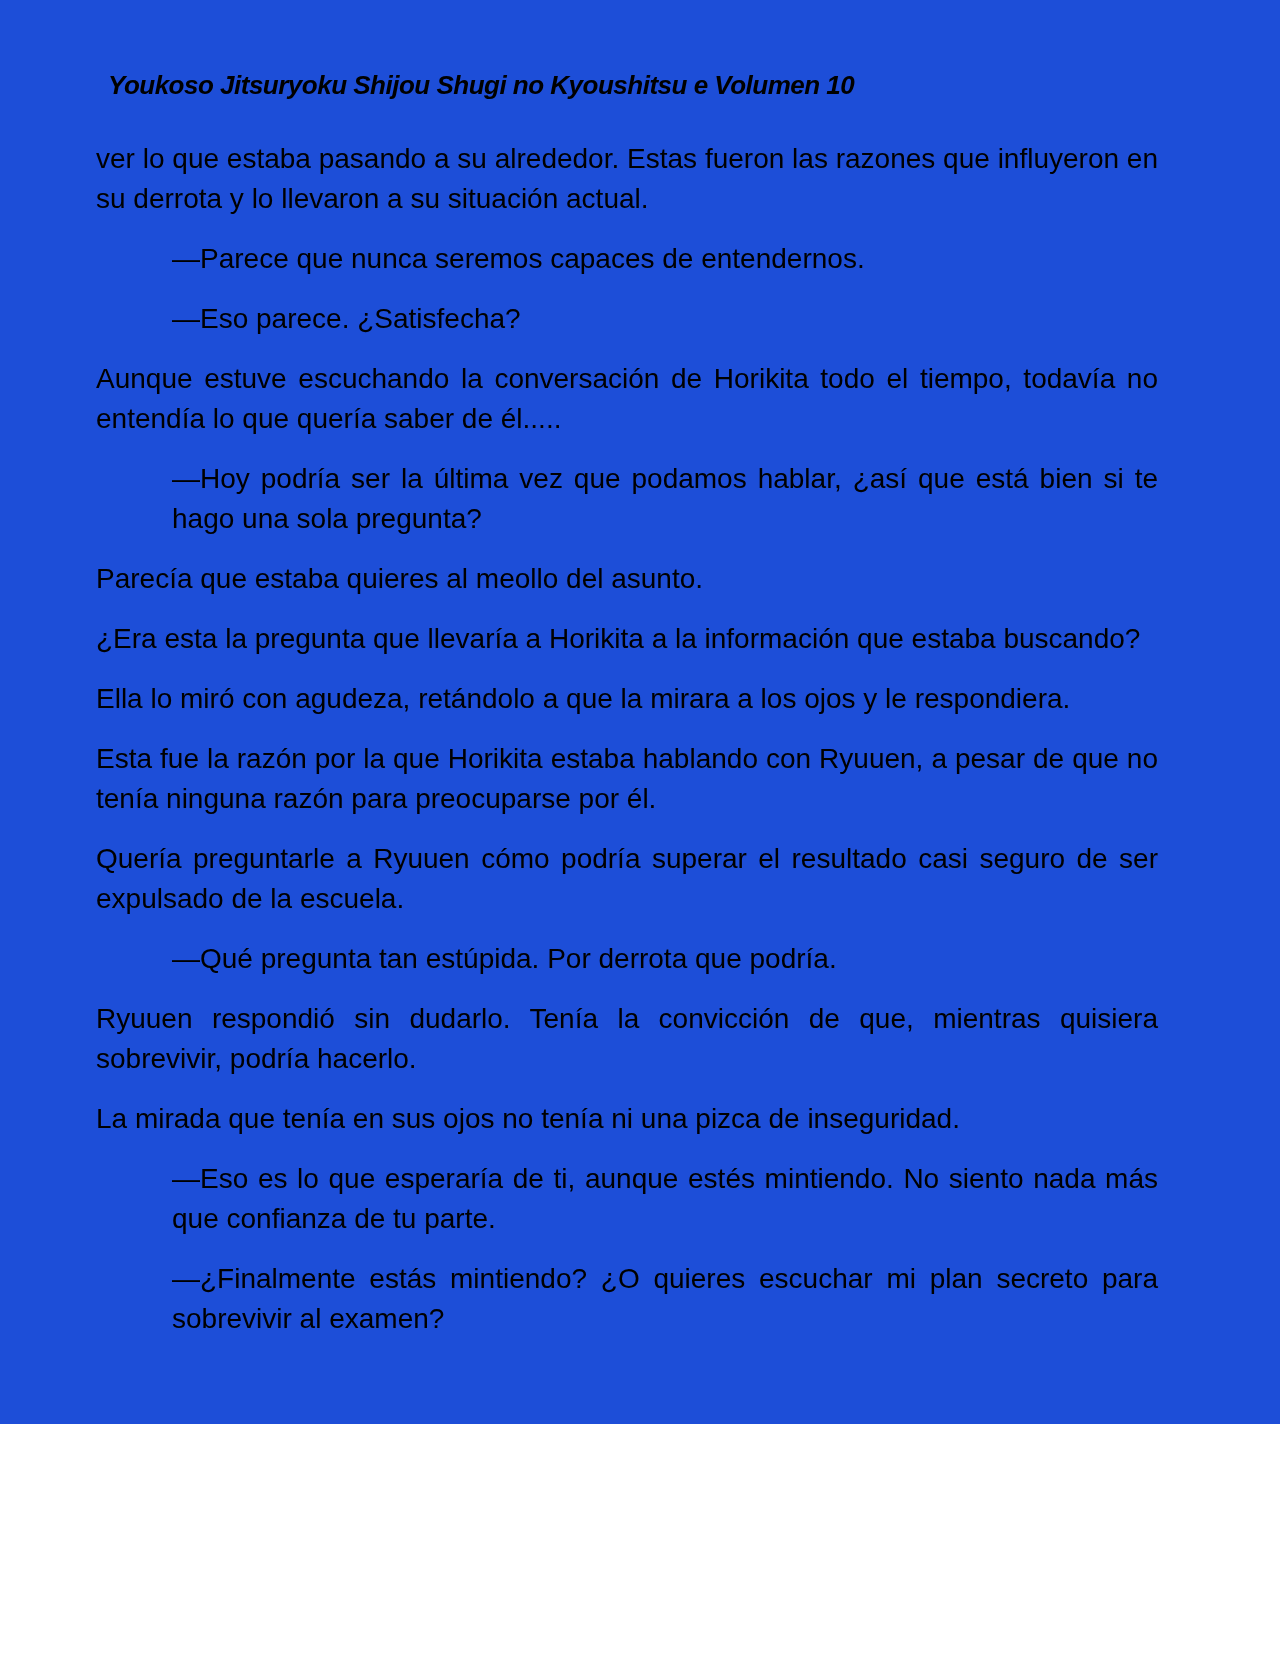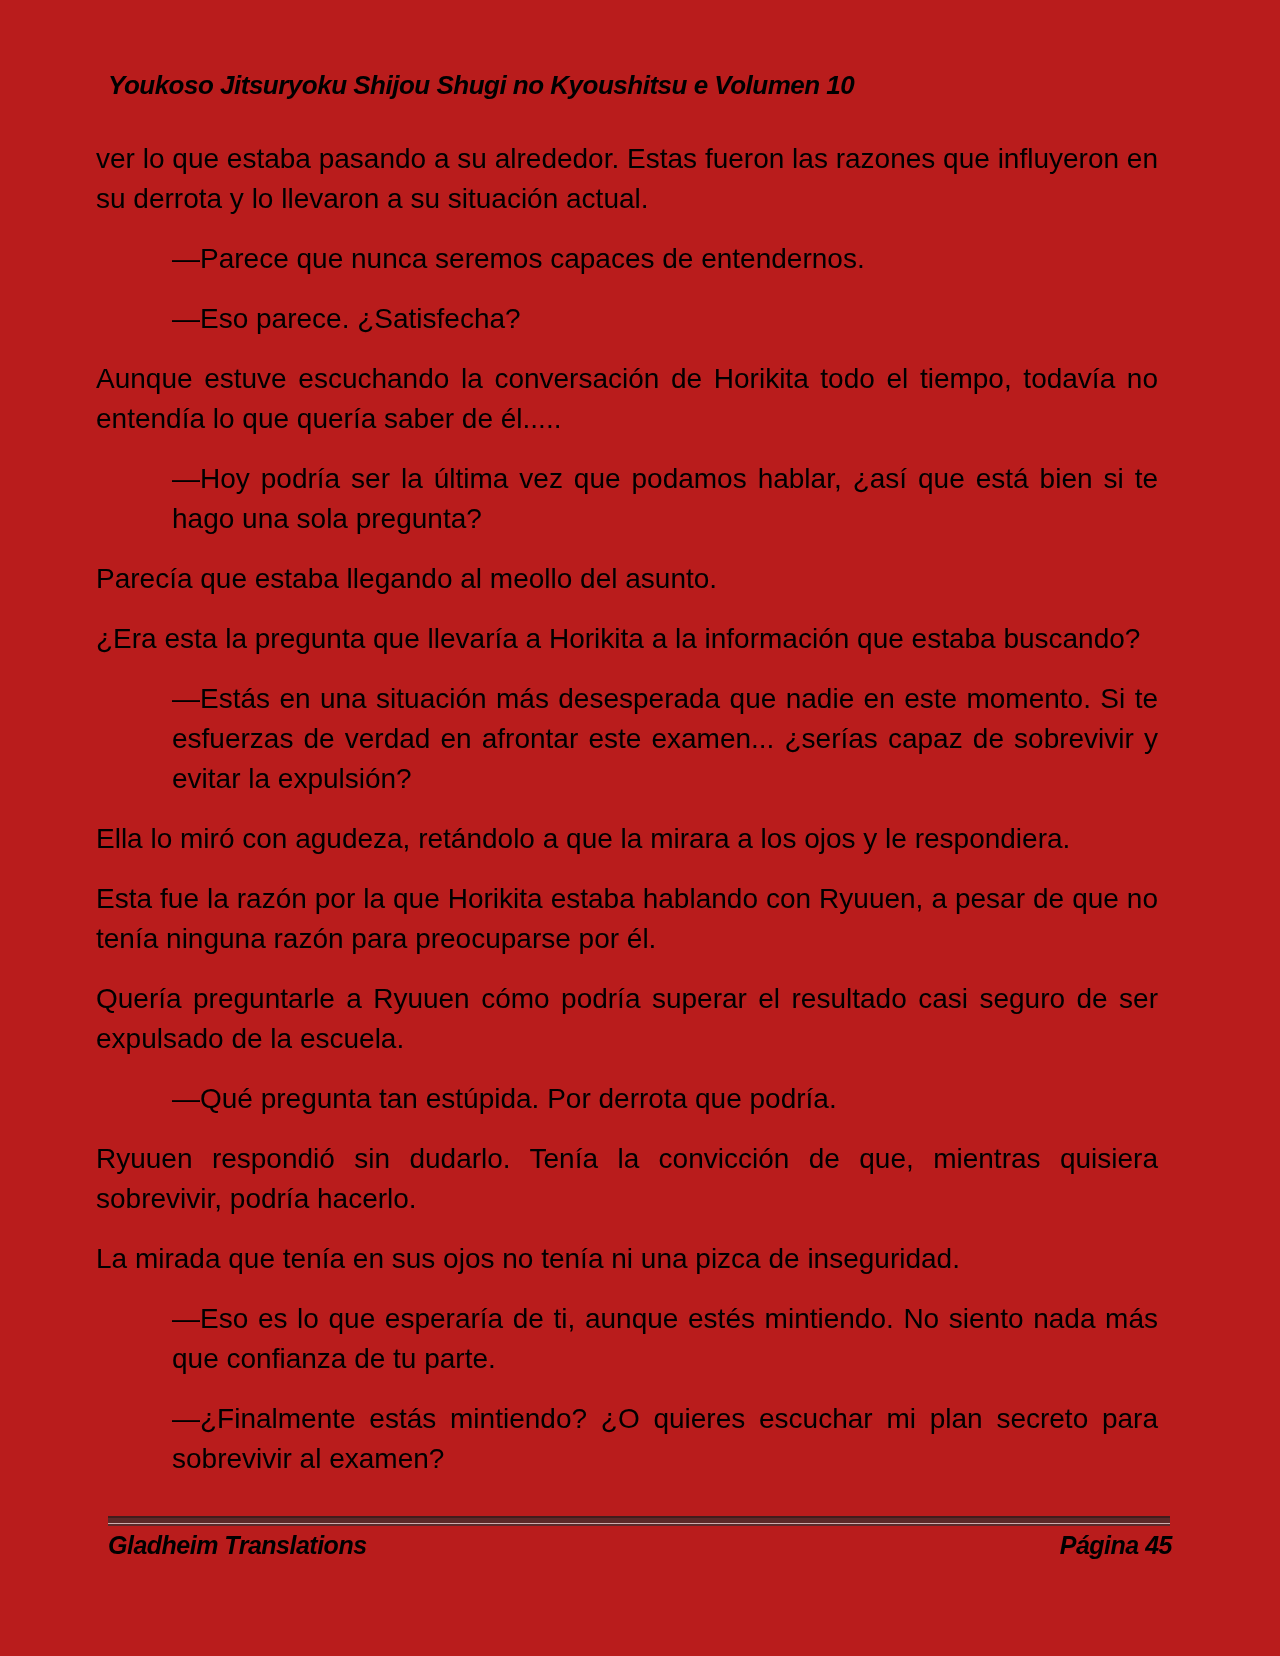--- a/index.html
+++ b/index.html
@@ -3,22 +3,22 @@
 <meta charset="utf-8">
 <style>
   html, body {
     margin: 0;
     padding: 0;
     background: #ffffff;
   }
   .page {
     position: relative;
     width: 1280px;
-    height: 1656px;
-    background: #b91c1c;
+    height: 1424px;
+    background: #1d4ed8;
     font-family: "Liberation Sans", sans-serif;
     color: #000000;
     overflow: hidden;
   }
   .doc-header {
     position: absolute;
     top: 70px;
     left: 108px;
     right: 108px;
     font-family: "Liberation Sans", sans-serif;
@@ -81,23 +81,22 @@
 <div class="page">
 
   <div class="doc-header">Youkoso Jitsuryoku Shijou Shugi no Kyoushitsu e Volumen 10</div>
 
   <div class="content">
       <p class="para">ver lo que estaba pasando a su alrededor. Estas fueron las razones que influyeron en su derrota y lo llevaron a su situación actual.</p>
       <p class="para dialogue">—Parece que nunca seremos capaces de entendernos.</p>
       <p class="para dialogue">—Eso parece. ¿Satisfecha?</p>
       <p class="para">Aunque estuve escuchando la conversación de Horikita todo el tiempo, todavía no entendía lo que quería saber de él.....</p>
       <p class="para dialogue">—Hoy podría ser la última vez que podamos hablar, ¿así que está bien si te hago una sola pregunta?</p>
-      <p class="para">Parecía que estaba llegando al meollo del asunto.</p>
+      <p class="para">Parecía que estaba quieres al meollo del asunto.</p>
       <p class="para">¿Era esta la pregunta que llevaría a Horikita a la información que estaba buscando?</p>
-      <p class="para dialogue">—Estás en una situación más desesperada que nadie en este momento. Si te esfuerzas de verdad en afrontar este examen... ¿serías capaz de sobrevivir y evitar la expulsión?</p>
       <p class="para">Ella lo miró con agudeza, retándolo a que la mirara a los ojos y le respondiera.</p>
       <p class="para">Esta fue la razón por la que Horikita estaba hablando con Ryuuen, a pesar de que no tenía ninguna razón para preocuparse por él.</p>
       <p class="para">Quería preguntarle a Ryuuen cómo podría superar el resultado casi seguro de ser expulsado de la escuela.</p>
       <p class="para dialogue">—Qué pregunta tan estúpida. Por derrota que podría.</p>
       <p class="para">Ryuuen respondió sin dudarlo. Tenía la convicción de que, mientras quisiera sobrevivir, podría hacerlo.</p>
       <p class="para">La mirada que tenía en sus ojos no tenía ni una pizca de inseguridad.</p>
       <p class="para dialogue">—Eso es lo que esperaría de ti, aunque estés mintiendo. No siento nada más que confianza de tu parte.</p>
       <p class="para dialogue">—¿Finalmente estás mintiendo? ¿O quieres escuchar mi plan secreto para sobrevivir al examen?</p>
     </div>
 

